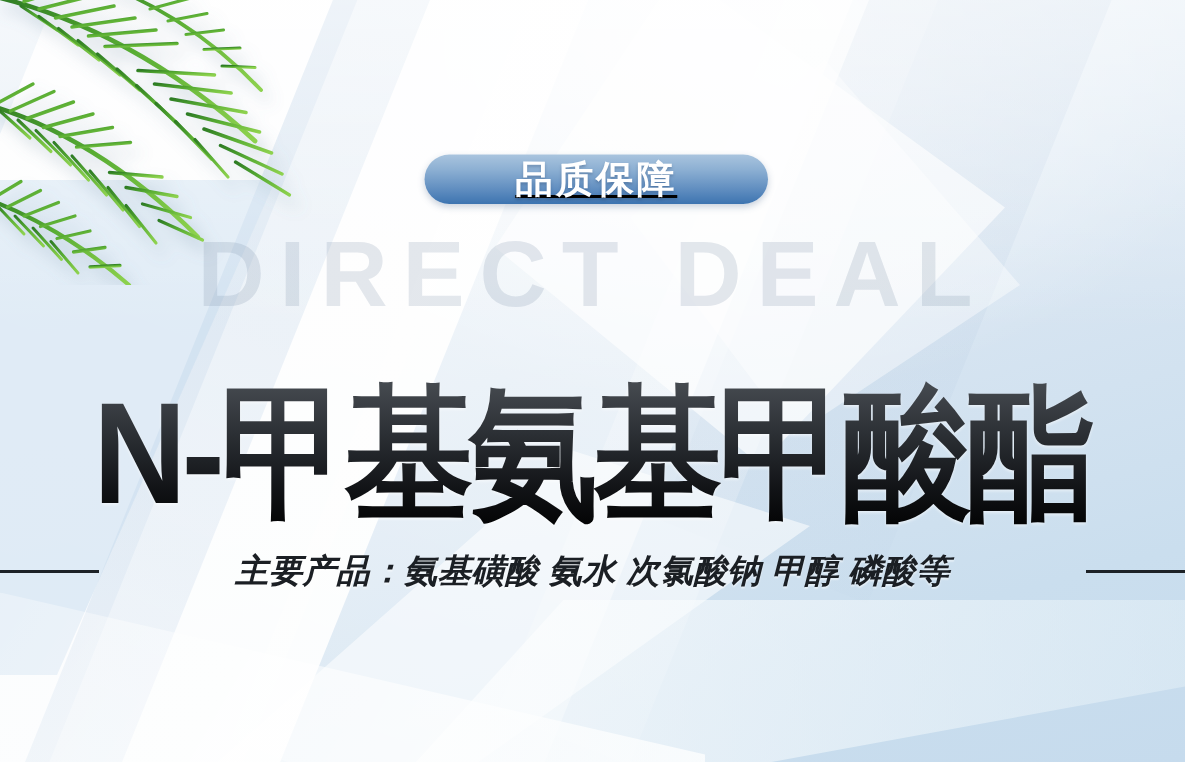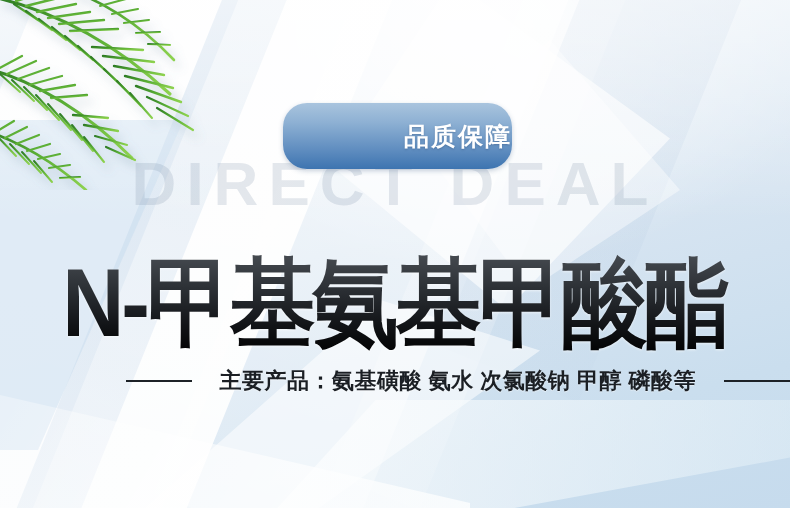--- a/index.html
+++ b/index.html
@@ -147,27 +147,28 @@
 
   
   .content {
     position: absolute;
     inset: 0;
   }
 
   .badge {
     position: absolute;
     left: 283px; top: 103px;
-    width: 229px; height: 66px;
+    width: 229px; height: 33px;
     border-radius: 24px;
     background: linear-gradient(to bottom, #a9c4de 0%, #8db0d3 30%, #5e8cbf 72%, #3d74b0 100%);
     box-shadow: 0 2px 5px rgba(60,90,130,0.28);
     display: flex;
     align-items: center;
-    justify-content: flex-end;
+    justify-content: center;
+    text-decoration: underline;
   }
   .badge-label {
     color: #ffffff;
     font-size: 25px;
     font-weight: 700;
     letter-spacing: 2px;
     text-shadow: 0 1px 2px rgba(40,70,110,0.35);
   }
 
   .headline {
@@ -203,22 +204,23 @@
     -webkit-text-fill-color: transparent;
     filter: drop-shadow(0 1px 1px rgba(255,255,255,0.55));
   }
 
   .subtitle-row {
     position: absolute;
     left: 0; right: 0;
     top: 366px;
     display: flex;
     align-items: center;
-    justify-content: flex-end;
-    gap: 28px;
+    justify-content: space-between;
+    gap: 15px;
+    font-style: italic;
   }
   .rule {
     width: 66px;
     height: 2px;
     background: #1d2227;
   }
   .subtitle {
     font-size: 22px;
     font-weight: 700;
     color: #1b1f24;

